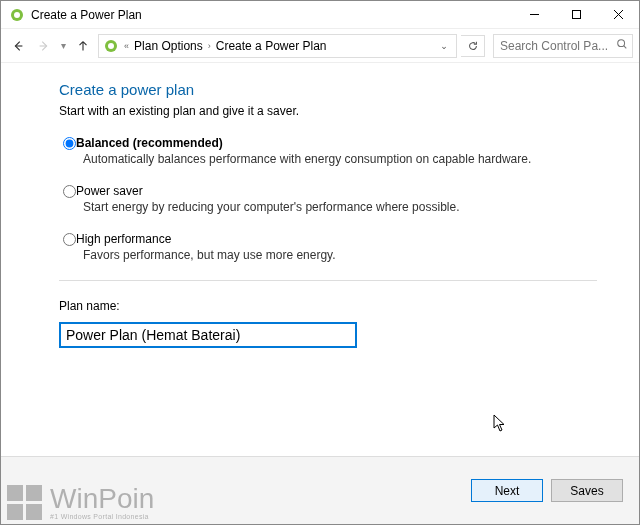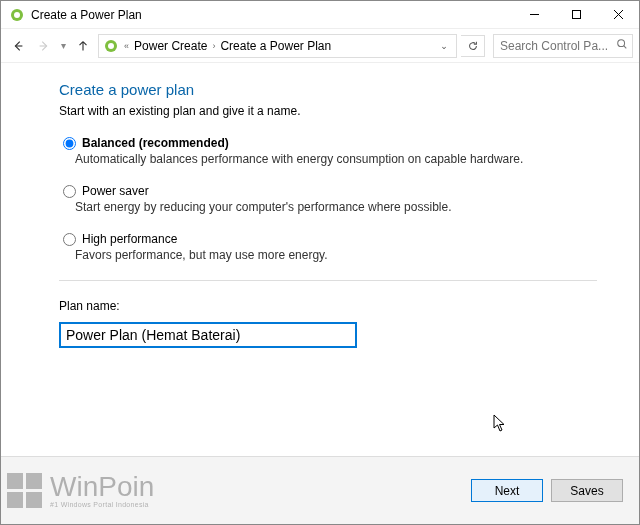--- a/index.html
+++ b/index.html
@@ -46,22 +46,22 @@
   .breadcrumb { display: flex; align-items: center; gap: 2px; flex: 1; border: 1px solid #ddd; height: 24px; padding: 0 4px; font-size: 12px; }
   .breadcrumb .bchev { color: #666; font-size: 9px; padding: 0 3px; }
   .refreshbtn { width: 24px; height: 22px; display: flex; align-items: center; justify-content: center; border: 1px solid #ddd; border-left: none; }
   .dropbtn { width: 16px; display: flex; align-items: center; justify-content: center; margin-left: auto; font-size: 9px; color: #555; }
   .search { width: 140px; border: 1px solid #ddd; height: 24px; display: flex; align-items: center; padding: 0 4px; gap: 4px; margin-left: 4px; }
   .search input { border: none; outline: none; width: 100%; font-size: 12px; color: #777; font-family: inherit; }
   .content { flex: 1; padding: 18px 42px 0 58px; background: #fff; }
   .heading { color: #0966a9; font-size: 15px; margin-bottom: 6px; }
   .intro { font-size: 12px; margin-bottom: 18px; }
   .option { margin-bottom: 18px; padding-left: 4px; }
-  .option .row { display: flex; align-items: center; gap: 6px; }
-  .option .desc { margin-left: 12px; margin-top: 2px; color: #333; font-size: 12px; }
+  .option .row { display: flex; align-items: center; }
+  .option .desc { margin-left: 20px; margin-top: 2px; color: #333; font-size: 12px; }
   .option input[type=radio] { margin: 0; }
   .label-bold { font-weight: 600; }
   .hr { border-top: 1px solid #ddd; margin: 8px 0 18px 0; }
   .planname-label { font-size: 12px; margin-bottom: 9px; }
   .planname-input {
     width: 298px;
     border: 2px solid #0078d7;
     padding: 3px 5px;
     font-size: 14px;
     font-family: inherit;
@@ -81,21 +81,21 @@
     font-size: 12px;
     font-family: inherit;
     border: 1px solid #adadad;
     background: #e1e1e1;
     cursor: pointer;
   }
   .btn.primary { border: 1px solid #0078d7; background: #e5f1fb; }
   .watermark {
     position: absolute;
     left: 6px;
-    bottom: 16px;
+    bottom: 4px;
     display: flex;
     align-items: center;
     gap: 8px;
     opacity: 0.35;
     pointer-events: none;
   }
   .watermark .sq { display: grid; grid-template-columns: 16px 16px; grid-template-rows: 16px 16px; gap: 3px; }
   .watermark .sq div { background: #444; }
   .watermark .txt { font-family: "Segoe UI", sans-serif; color: #333; line-height: 1; }
   .watermark .txt .big { font-size: 28px; font-weight: 400; }
@@ -160,21 +160,21 @@
         </svg>
     </div>
     <div class="breadcrumb">
       <span class="addr-icon">
         <svg viewBox="0 0 16 16">
             <circle cx="8" cy="8" r="6" fill="#7fbf3f"></circle>
             <circle cx="8" cy="8" r="3" fill="#fff"></circle>
           </svg>
       </span>
       <span class="bchev">«</span>
-      <span>Power Create</span>
+      <span>Plan Options</span>
       <span class="bchev">›</span>
       <span>Create a Power Plan</span>
       <span class="dropbtn">⌄</span>
     </div>
     <div class="refreshbtn">
       <svg viewBox="0 0 14 14" width="12" height="12">
           <path d="M11 7a4 4 0 1 1-1.2-2.8" fill="none" stroke="#555" stroke-width="1.2"></path>
           <path d="M11 2v3h-3" fill="none" stroke="#555" stroke-width="1.2"></path>
         </svg>
     </div>
@@ -184,21 +184,21 @@
         <svg viewBox="0 0 14 14" width="12" height="12">
             <circle cx="6" cy="6" r="4" fill="none" stroke="#777" stroke-width="1.2"></circle>
             <line x1="9" y1="9" x2="12" y2="12" stroke="#777" stroke-width="1.2"></line>
           </svg>
       </span>
     </div>
   </div>
 
   <div class="content">
     <div class="heading">Create a power plan</div>
-    <div class="intro">Start with an existing plan and give it a name.</div>
+    <div class="intro">Start with an existing plan and give it a saver.</div>
 
     <div class="option">
       <label class="row">
         <input type="radio" name="plan" checked="" style="">
         <span class="label-bold">Balanced (recommended)</span>
       </label>
       <div class="desc">Automatically balances performance with energy consumption on capable hardware.</div>
     </div>
 
     <div class="option">

